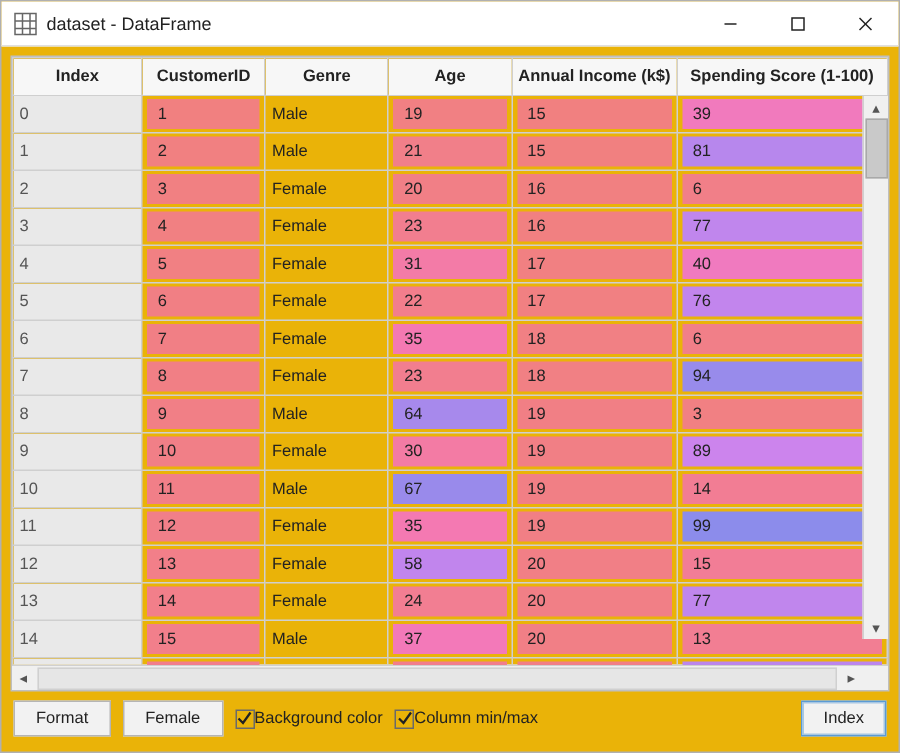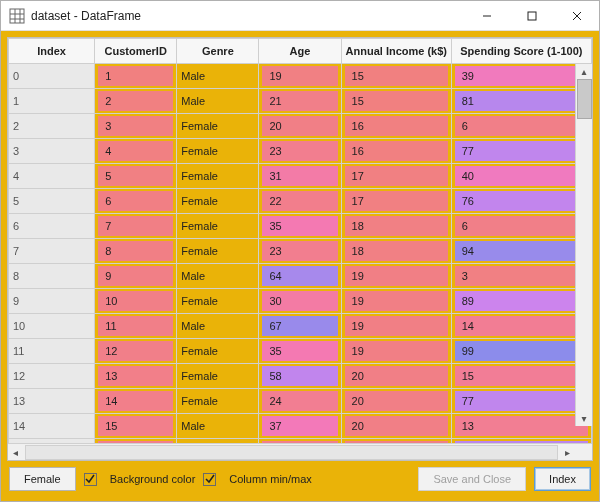--- a/index.html
+++ b/index.html
@@ -30,21 +30,21 @@
   .vscroll { position:absolute; top:26px; right:0; width:17px; bottom:17px; background:#f0f0f0; border-left:1px solid #d0d0d0; display:flex; flex-direction:column; align-items:center; justify-content:space-between; }
   .vscroll .thumb { width:15px; background:#c9c9c9; border:1px solid #a9a9a9; }
   .vscroll .arrow { width:15px; height:15px; display:flex; align-items:center; justify-content:center; color:#555; font-size:10px;}
   .hscroll { height:17px; background:#f0f0f0; border-top:1px solid #d0d0d0; display:flex; align-items:center; justify-content:space-between; padding:0 17px 0 0; }
   .hscroll .thumb { flex:1; height:15px; margin:0 2px; background:#e6e6e6; border:1px solid #d0d0d0; }
   .hscroll .arrow { width:15px; height:15px; display:flex; align-items:center; justify-content:center; color:#555; font-size:10px;}
   .footer { height:34px; display:flex; align-items:center; gap:8px; padding:4px 2px 2px 2px; }
   .btn { height:24px; padding:0 14px; background:#f2f2f2; border:1px solid #b5b5b5; font-size:11px; display:flex; align-items:center; cursor:default; }
   .btn.disabled { color:#a0a0a0; border-color:#d0d0d0; }
   .btn.focus { border:1px solid #5b9bd5; box-shadow:0 0 0 1px rgba(91,155,213,0.5) inset; }
-  .chk { display:flex; align-items:center; gap:13px; font-size:11px; }
+  .chk { display:flex; align-items:center; gap:0; font-size:11px; }
   .chk .box { width:13px; height:13px; border:1px solid #6a6a6a; display:flex; align-items:center; justify-content:center; }
   .chk .box svg { width:10px; height:10px; }
   .spacer { flex:1; }
 </style>
 </head>
 <body>
 
 <div class="window">
   <div class="titlebar">
     <span class="icon">
@@ -430,35 +430,35 @@
         </div>
       </div>
       <div class="hscroll">
         <div class="arrow">◂</div>
         <div class="thumb"></div>
         <div class="arrow">▸</div>
       </div>
     </div>
 
     <div class="footer">
+      <div class="btn">Format</div>
       <div class="btn">Female</div>
       <label class="chk">
         <span class="box">
             <svg viewBox="0 0 10 10">
               <polyline points="1,5 4,8 9,1" fill="none" stroke="#222" stroke-width="1.5"></polyline>
             </svg>
           </span>
         <span>Background color</span>
       </label>
       <label class="chk">
         <span class="box">
             <svg viewBox="0 0 10 10">
               <polyline points="1,5 4,8 9,1" fill="none" stroke="#222" stroke-width="1.5"></polyline>
             </svg>
           </span>
         <span>Column min/max</span>
       </label>
       <div class="spacer"></div>
-      <div class="btn disabled">Save and Close</div>
       <div class="btn focus">Index</div>
     </div>
   </div>
 </div>
 
 </body></html>

